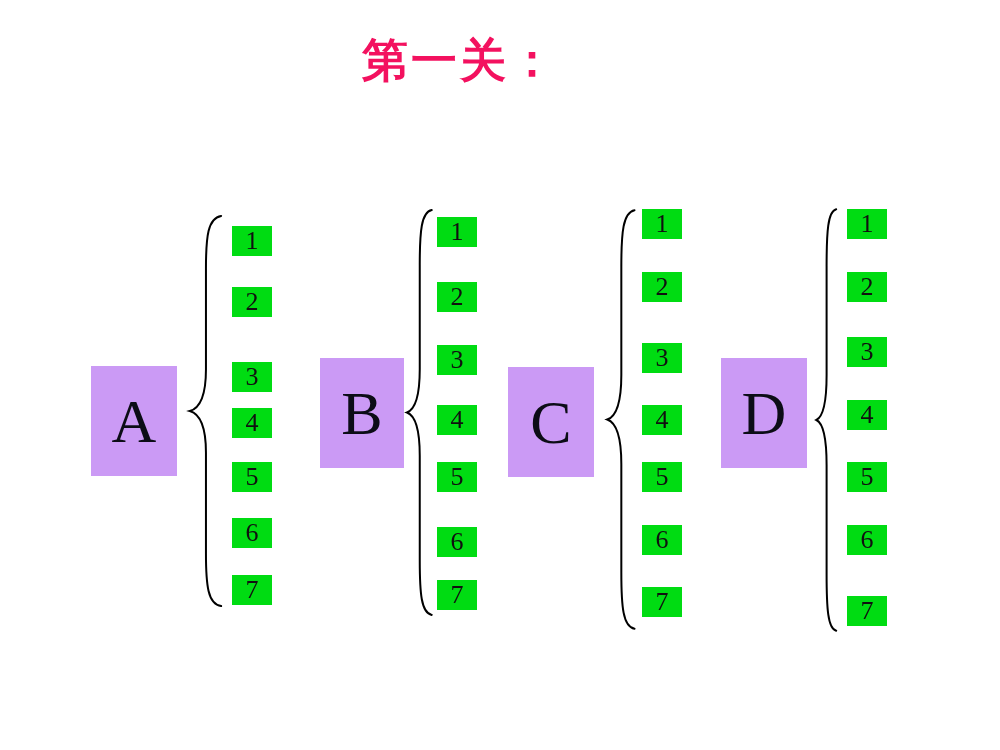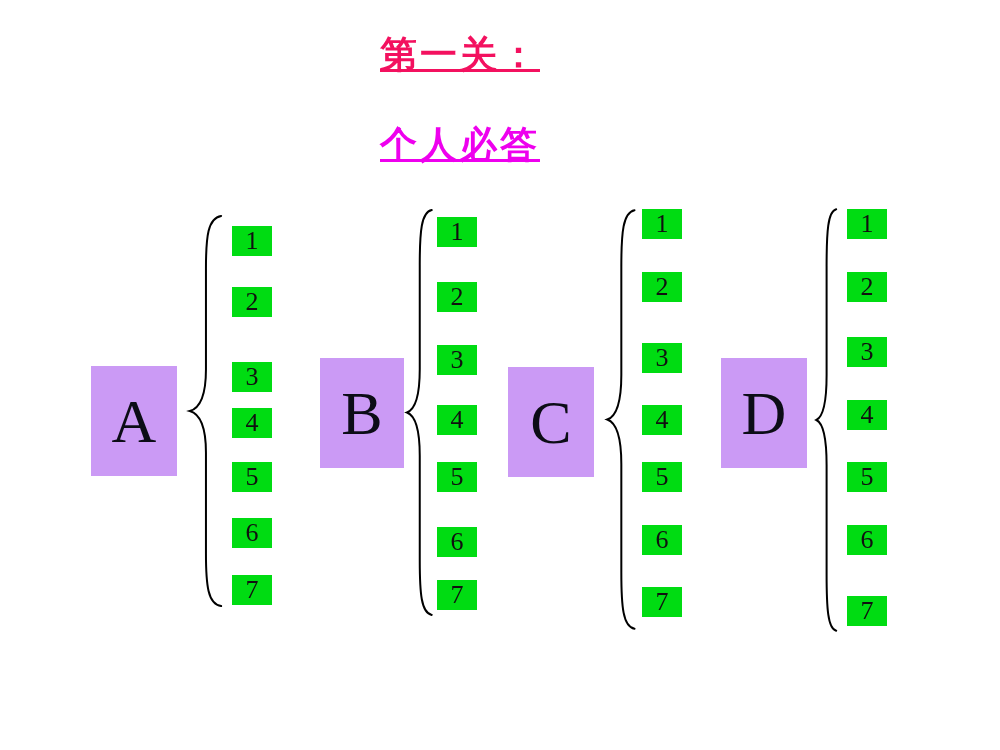--- a/index.html
+++ b/index.html
@@ -6,21 +6,21 @@
   html,body { background:#ffffff; }
   body {
     width:1000px; height:750px; position:relative; overflow:hidden;
     font-family:"Liberation Serif", serif;
   }
   .slide { position:absolute; left:0; top:0; width:1000px; height:750px; background:#ffffff; }
 
   .title-line {
     position:absolute; left:0; width:920px; text-align:center;
     font-family:"Liberation Sans", sans-serif;
-    font-weight:bold; font-size:37px; letter-spacing:3px; line-height:1.15;text-decoration:underline;
+    font-weight:bold; font-size:46px; letter-spacing:3px; line-height:1.15;
   }
   .title-line.t1 { top:34px;  color:#F3115F; }
   .title-line.t2 { top:124px; color:#EE00EE; }
 
   .group-box {
     position:absolute; background:#CB9AF5;
     display:flex; align-items:center; justify-content:center;
   }
   .group-letter {
     font-family:"Liberation Serif", serif; font-size:62px; color:#0c0c16; line-height:1;
@@ -35,21 +35,20 @@
     font-family:"Liberation Serif", serif; font-size:26px; color:#101010; line-height:1;
     cursor:pointer;
   }
 </style>
 </head>
 <body>
 
 <div class="slide">
 
   <div class="title-line t1">第一关：</div>
-  <div class="title-line t2">个人必答</div>
 
   <div class="group-box" style="left:91px;top:366px;width:86px;height:110px">
     <span class="group-letter">A</span>
   </div>
   <svg class="brace" style="left:186px;top:213px;width:38px;height:396px" viewBox="0 0 40 400" preserveAspectRatio="none">
     <path d="M37,3 C23,5 21,24 21,56 L21,158 C21,182 15,197 4,200 C15,203 21,218 21,242 L21,344 C21,376 23,395 37,397" vector-effect="non-scaling-stroke"></path>
   </svg>
   <div class="qbox" style="left:232px;top:226px">1</div>
   <div class="qbox" style="left:232px;top:287px">2</div>
   <div class="qbox" style="left:232px;top:362px">3</div>

